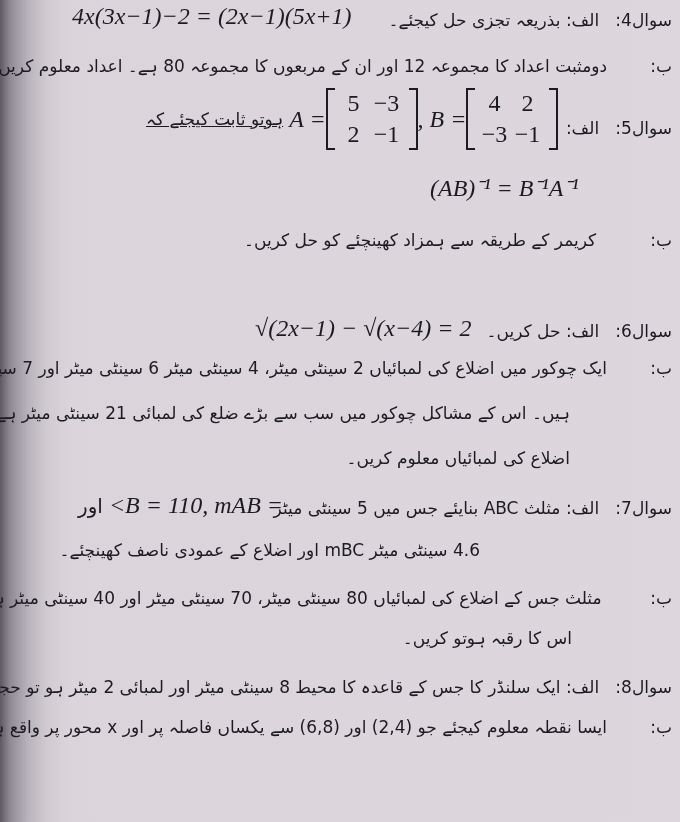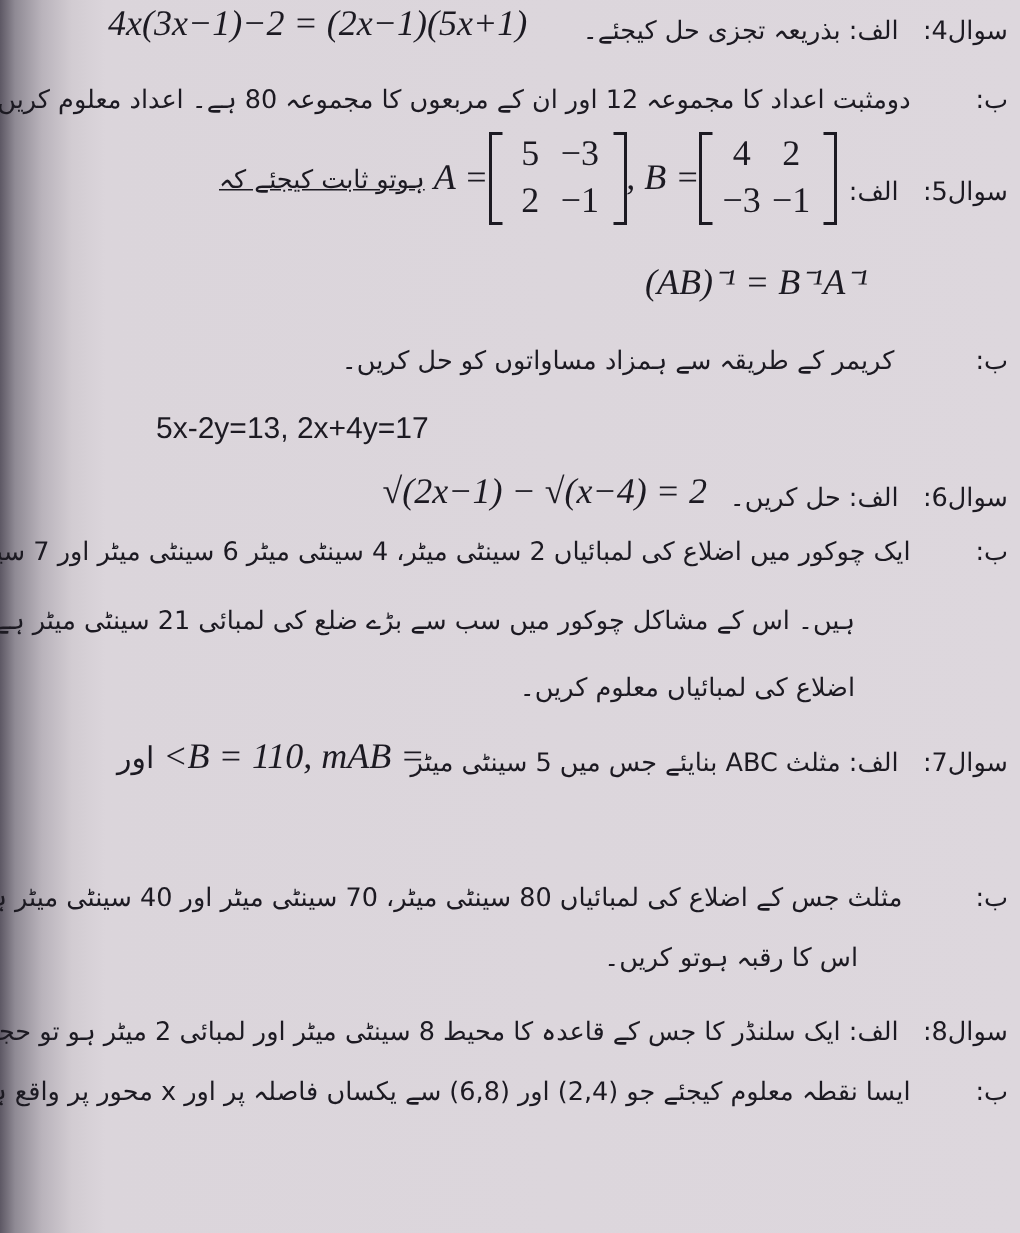--- a/index.html
+++ b/index.html
@@ -76,23 +76,22 @@
           <span>−1</span>
       </span>
       <span class="bracket br"></span>
     </span>
   </div>
   <div class="line math mathi" style="top:170px; left:430px;">(AB)⁻¹ = B⁻¹A⁻¹</div>
 
   <div class="line rt urdu" style="top:230px;">
     <span>ب:</span>
     &nbsp;&nbsp;&nbsp;&nbsp;&nbsp;&nbsp;&nbsp;&nbsp;
-    <span>کریمر کے طریقہ سے ہمزاد مساواتوں کو حل کریں۔</span>
+    <span>کریمر کے طریقہ سے ہمزاد کھینچئے کو حل کریں۔</span>
   </div>
-  <div class="line eq" style="top:275px; left:104px;">5x-2y=13, 2x+4y=17</div>
 
   <div class="line rt urdu" style="top:321px;margin-left:34px;">
     <span>سوال6:</span>
     &nbsp;&nbsp;<span>الف:</span>
     <span>حل کریں۔</span>
   </div>
   <div class="line math mathi" style="top:315px; left:255px;">√(2x−1) − √(x−4) = 2</div>
 
   <div class="line rt urdu" style="top:358px;">
     <span>ب:</span>
@@ -104,20 +103,21 @@
 
   <div class="line rt urdu" style="top:498px;">
     <span>سوال7:</span>
     &nbsp;&nbsp;<span>الف:</span>
     <span>مثلث ABC بنایئے جس میں 5 سینٹی میٹر</span>
   </div>
   <div class="line math mathi" style="top:492px; left:78px;">
     <span class="urdu" style="font-style:normal; font-size:20px;">اور</span>
     <span>&lt;B = 110, mAB =</span>
   </div>
+  <div class="line urdu" style="top:540px; right:200px; text-align:right;">4.6 سینٹی میٹر mBC اور اضلاع کے عمودی ناصف کھینچئے۔</div>
 
   <div class="line rt urdu" style="top:588px;">
     <span>ب:</span>
     &nbsp;&nbsp;&nbsp;&nbsp;&nbsp;&nbsp;&nbsp;
     <span>مثلث جس کے اضلاع کی لمبائیاں 80 سینٹی میٹر، 70 سینٹی میٹر اور 40 سینٹی میٹر ہیں۔</span>
   </div>
   <div class="line urdu" style="top:628px; right:108px; text-align:right;">اس کا رقبہ ہوتو کریں۔</div>
 
   <div class="line rt urdu" style="top:677px;">
     <span>سوال8:</span>

